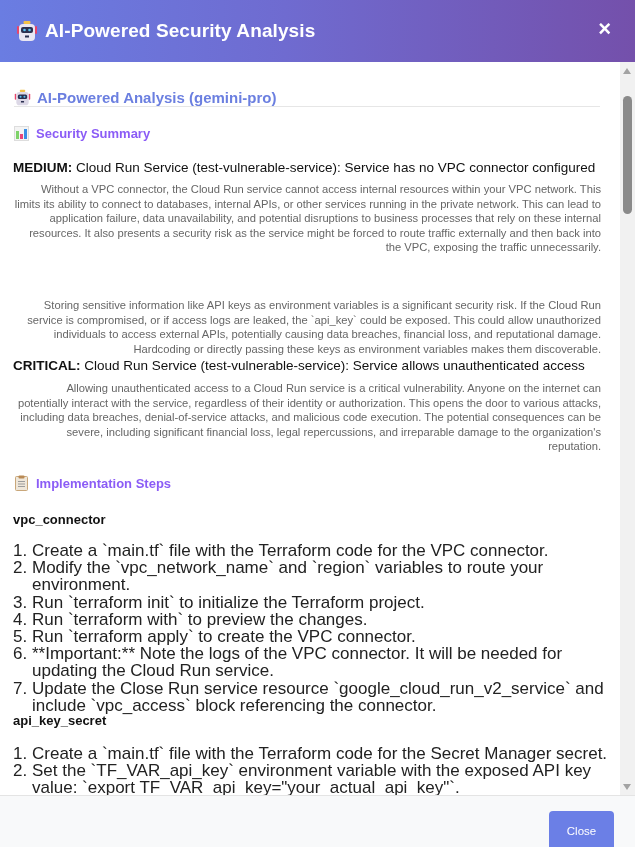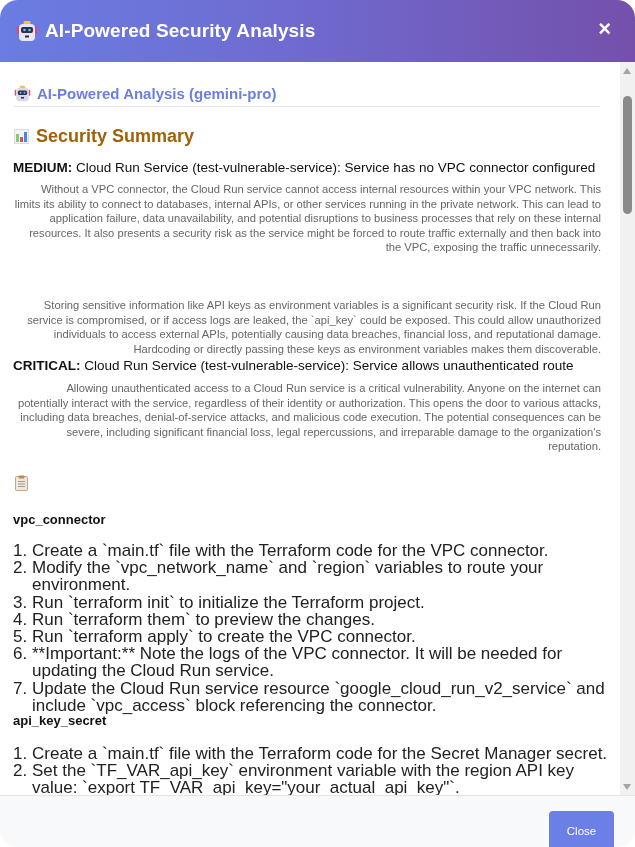--- a/index.html
+++ b/index.html
@@ -1,30 +1,30 @@
 <!DOCTYPE html>
 <html><head>
 <meta charset="utf-8">
 <style>
   html, body { margin:0; padding:0; }
   body { width:635px; height:847px; overflow:hidden; background:#ffffff; font-family:"Liberation Sans", "DejaVu Sans", sans-serif; position:relative; }
-  .modal { position:absolute; left:0; top:0; width:635px; height:847px; background:#fff; overflow:hidden;border-radius:18px; }
+  .modal { position:absolute; left:0; top:0; width:635px; height:847px; background:#fff; overflow:hidden; }
   .header { position:absolute; left:0; top:0; width:635px; height:62px; background:linear-gradient(90deg,#6a7de2 0%,#6f6bd0 45%,#7450ab 100%); display:flex; align-items:center; }
   .header .robot { margin-left:16px; width:22px; height:22px; }
   .header .title { margin-left:7px; color:#fff; font-weight:bold; font-size:19px; letter-spacing:0.1px; }
   .header .close-x { position:absolute; right:24px; top:17px; color:#fff; font-size:22px; font-weight:bold; cursor:pointer; line-height:24px; }
   .body { position:absolute; left:0; top:62px; width:620px; height:733px; overflow:hidden; }
   .scrollbar { position:absolute; right:0; top:62px; width:15px; height:733px; background:#f1f1f1; }
   .scrollbar .up { position:absolute; left:3px; top:6px; width:0; height:0; border-left:4.5px solid transparent; border-right:4.5px solid transparent; border-bottom:6px solid #a3a3a3; }
   .scrollbar .down { position:absolute; left:3px; bottom:5px; width:0; height:0; border-left:4.5px solid transparent; border-right:4.5px solid transparent; border-top:6px solid #a3a3a3; }
   .scrollbar .thumb { position:absolute; left:3px; top:34px; width:9px; height:118px; background:#8a8a8a; border-radius:5px; }
-  .analysis-head { position:absolute; left:14px; top:18px; width:586px; height:26px; border-bottom:1px solid #e6e6e6; display:flex; align-items:center; }
+  .analysis-head { position:absolute; left:14px; top:18px; width:586px; height:26px; border-bottom:1px solid #e6e6e6; display:flex; align-items:flex-end; }
   .analysis-head .robot { width:17px; height:17px; margin-top:1px; }
   .analysis-head .txt { margin-left:6px; color:#6b7fe0; font-weight:bold; font-size:15px; }
-  .sec-title { position:absolute; left:14px; display:flex; align-items:center; color:#a16207; font-weight:bold; font-size:18px; }
+  .sec-title { position:absolute; left:14px; display:flex; align-items:center; color:#8b5cf6; font-weight:bold; font-size:13px; }
   .sec-title svg { margin-right:7px; }
   .issue { position:absolute; left:13px; width:585px; font-size:13.5px; color:#111; line-height:17px; }
   .issue b { font-weight:bold; }
   .desc { position:absolute; left:13px; width:588px; font-size:11.2px; color:#666; line-height:14.6px;text-align:right; }
   .sub { position:absolute; left:13px; font-size:13px; font-weight:bold; color:#111; }
   ol.steps { position:absolute; left:13px; width:590px; margin:0; padding-left:19px; font-size:17px; color:#222; line-height:17.2px; }
   ol.steps li { padding-left:0px; }
   .footer { position:absolute; left:0; top:795px; width:635px; height:52px; background:#f8f9fa; border-top:1px solid #e4e4e4; }
   .close-btn { position:absolute; right:21px; top:15px; width:65px; height:40px; background:#6b7fe6; color:#fff; border:none; border-radius:4px; font-size:11.5px; font-family:"Liberation Sans", sans-serif; cursor:pointer; }
 </style>
@@ -75,49 +75,50 @@
     </div>
 
     <div class="issue" style="top:97px;">
       <b>MEDIUM:</b><span> Cloud Run Service (test-vulnerable-service): Service has no VPC connector configured</span>
     </div>
     <div class="desc" style="top:120px;">Without a VPC connector, the Cloud Run service cannot access internal resources within your VPC network. This limits its ability to connect to databases, internal APIs, or other services running in the private network. This can lead to application failure, data unavailability, and potential disruptions to business processes that rely on these internal resources. It also presents a security risk as the service might be forced to route traffic externally and then back into the VPC, exposing the traffic unnecessarily.</div>
 
     <div class="desc" style="top:236px;">Storing sensitive information like API keys as environment variables is a significant security risk. If the Cloud Run service is compromised, or if access logs are leaked, the `api_key` could be exposed. This could allow unauthorized individuals to access external APIs, potentially causing data breaches, financial loss, and reputational damage. Hardcoding or directly passing these keys as environment variables makes them discoverable.</div>
 
     <div class="issue" style="top:295px;">
-      <b>CRITICAL:</b><span> Cloud Run Service (test-vulnerable-service): Service allows unauthenticated route</span>
+      <b>CRITICAL:</b><span> Cloud Run Service (test-vulnerable-service): Service allows unauthenticated access</span>
     </div>
     <div class="desc" style="top:319px;">Allowing unauthenticated access to a Cloud Run service is a critical vulnerability. Anyone on the internet can potentially interact with the service, regardless of their identity or authorization. This opens the door to various attacks, including data breaches, denial-of-service attacks, and malicious code execution. The potential consequences can be severe, including significant financial loss, legal repercussions, and irreparable damage to the organization's reputation.</div>
 
     <div class="sec-title" style="top:413px;">
       <svg width="15" height="16" viewBox="0 0 15 16">
         <rect x="1.5" y="1.5" width="12" height="14" rx="1" fill="#efe7da" stroke="#c9a77a"></rect>
         <rect x="4.5" y="0.5" width="6" height="3" rx="1" fill="#b98a55"></rect>
         <rect x="4" y="6" width="7" height="1" fill="#9c9c9c"></rect>
         <rect x="4" y="8.5" width="7" height="1" fill="#9c9c9c"></rect>
         <rect x="4" y="11" width="7" height="1" fill="#9c9c9c"></rect>
       </svg>
+      <span>Implementation Steps</span>
     </div>
 
     <div class="sub" style="top:450px;">vpc_connector</div>
     <ol class="steps" style="top:480px;">
       <li>Create a `main.tf` file with the Terraform code for the VPC connector.</li>
       <li>Modify the `vpc_network_name` and `region` variables to route your environment.</li>
       <li>Run `terraform init` to initialize the Terraform project.</li>
-      <li>Run `terraform them` to preview the changes.</li>
+      <li>Run `terraform with` to preview the changes.</li>
       <li>Run `terraform apply` to create the VPC connector.</li>
       <li>**Important:** Note the logs of the VPC connector. It will be needed for updating the Cloud Run service.</li>
-      <li>Update the Cloud Run service resource `google_cloud_run_v2_service` and include `vpc_access` block referencing the connector.</li>
+      <li>Update the Close Run service resource `google_cloud_run_v2_service` and include `vpc_access` block referencing the connector.</li>
     </ol>
 
     <div class="sub" style="top:651px;">api_key_secret</div>
     <ol class="steps" style="top:683px;">
       <li>Create a `main.tf` file with the Terraform code for the Secret Manager secret.</li>
-      <li>Set the `TF_VAR_api_key` environment variable with the region API key value: `export TF_VAR_api_key="your_actual_api_key"`.</li>
+      <li>Set the `TF_VAR_api_key` environment variable with the exposed API key value: `export TF_VAR_api_key="your_actual_api_key"`.</li>
     </ol>
   </div>
 
   <div class="scrollbar">
     <div class="up"></div>
     <div class="thumb"></div>
     <div class="down"></div>
   </div>
 
   <div class="footer">

